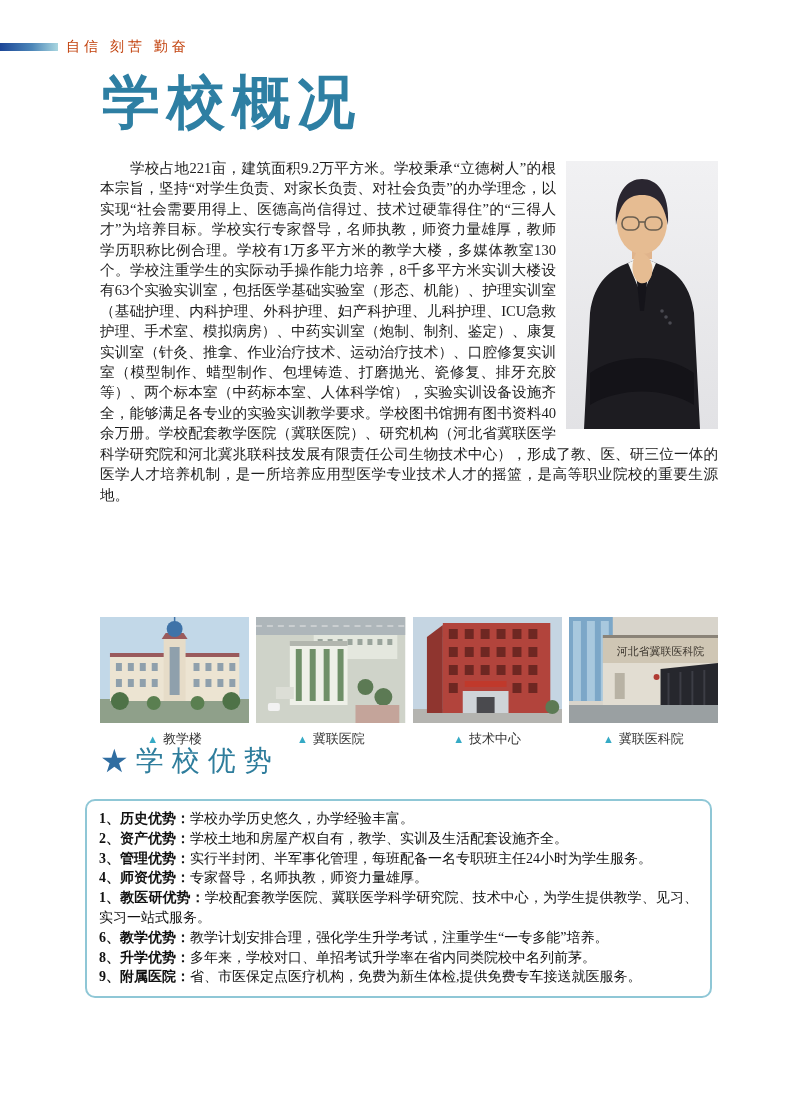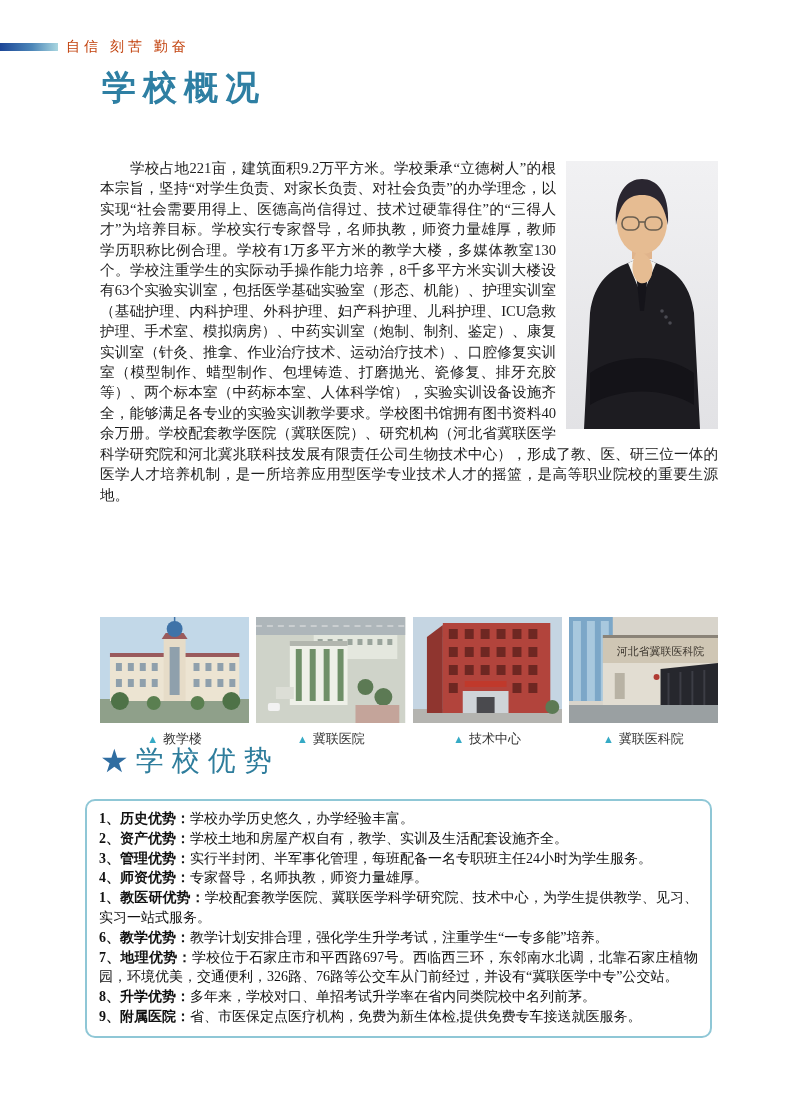--- a/index.html
+++ b/index.html
@@ -12,21 +12,21 @@
     background:linear-gradient(90deg,#1c4697 0%,#4c86b8 55%,#a9d6e0 100%);
   }
   .motto{
     position:absolute;left:66px;top:38px;
     font-family:"Liberation Sans",sans-serif;font-size:14px;color:#c2410c;
     letter-spacing:4px;
   }
   .page-title{
     position:absolute;left:102px;top:68px;margin:0;
     font-family:"Liberation Serif","DejaVu Serif",serif;
-    font-size:34px;font-weight:600;color:#2e7fa3;letter-spacing:7px;line-height:1.2;
+    font-size:58px;font-weight:600;color:#2e7fa3;letter-spacing:7px;line-height:1.2;
   }
   .intro{
     position:absolute;left:100px;top:158px;width:618px;height:462px;
     font-size:14.6px;line-height:20.4px;color:#1c1c1c;text-align:justify;
     overflow:hidden;
   }
   .intro p{margin:0;text-indent:2.05em;}
   .portrait{
     float:right;width:152px;height:268px;margin:3px 0 8px 10px;
   }
@@ -256,16 +256,15 @@
   <span class="adv-title">学校优势</span>
 </div>
 
 <div class="adv-box">
     <div class="adv-item"><b>1、历史优势：</b><span>学校办学历史悠久，办学经验丰富。</span></div>
     <div class="adv-item"><b>2、资产优势：</b><span>学校土地和房屋产权自有，教学、实训及生活配套设施齐全。</span></div>
     <div class="adv-item"><b>3、管理优势：</b><span>实行半封闭、半军事化管理，每班配备一名专职班主任24小时为学生服务。</span></div>
     <div class="adv-item"><b>4、师资优势：</b><span>专家督导，名师执教，师资力量雄厚。</span></div>
     <div class="adv-item"><b>1、教医研优势：</b><span>学校配套教学医院、冀联医学科学研究院、技术中心，为学生提供教学、见习、实习一站式服务。</span></div>
     <div class="adv-item"><b>6、教学优势：</b><span>教学计划安排合理，强化学生升学考试，注重学生“一专多能”培养。</span></div>
-    <div class="adv-item"><b>7、地理优势：</b><span>学校位于石家庄市和平西路697号。西临西三环，东邻南水北调，北靠石家庄植物园，环境优美，交通便利，326路、76路等公交车从门前经过，并设有“冀联医学中专”公交站。</span></div>
     <div class="adv-item"><b>8、升学优势：</b><span>多年来，学校对口、单招考试升学率在省内同类院校中名列前茅。</span></div>
     <div class="adv-item"><b>9、附属医院：</b><span>省、市医保定点医疗机构，免费为新生体检,提供免费专车接送就医服务。</span></div>
   </div>
 
 </body></html>

